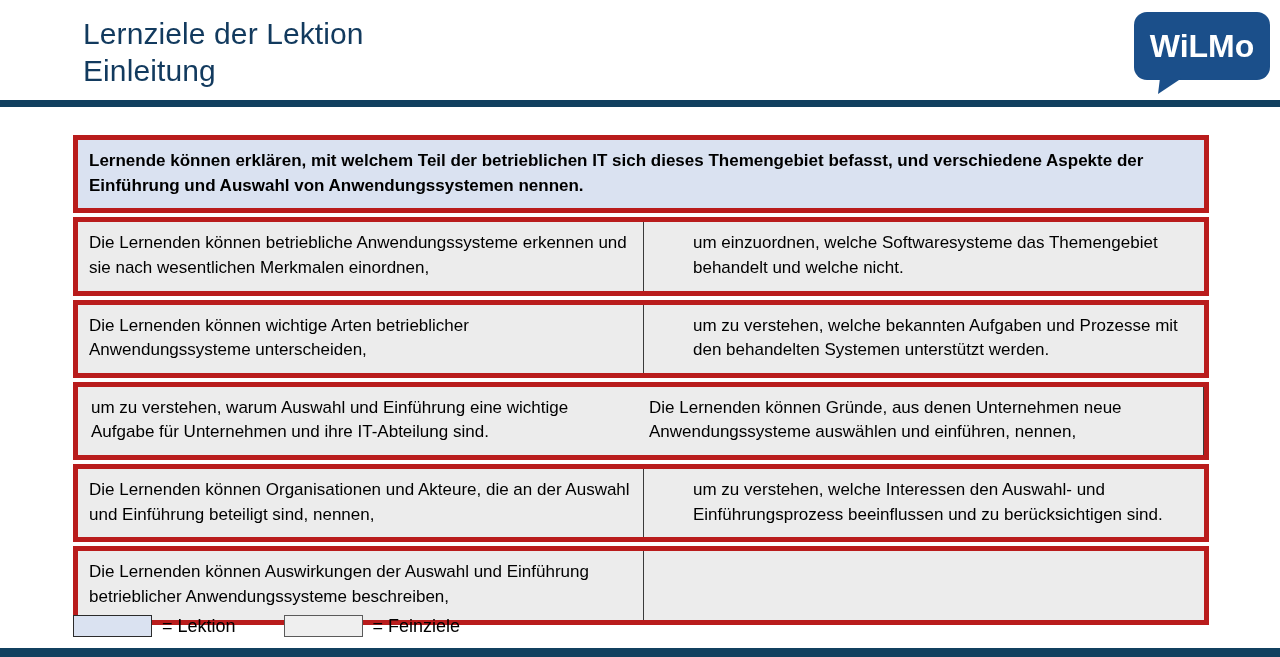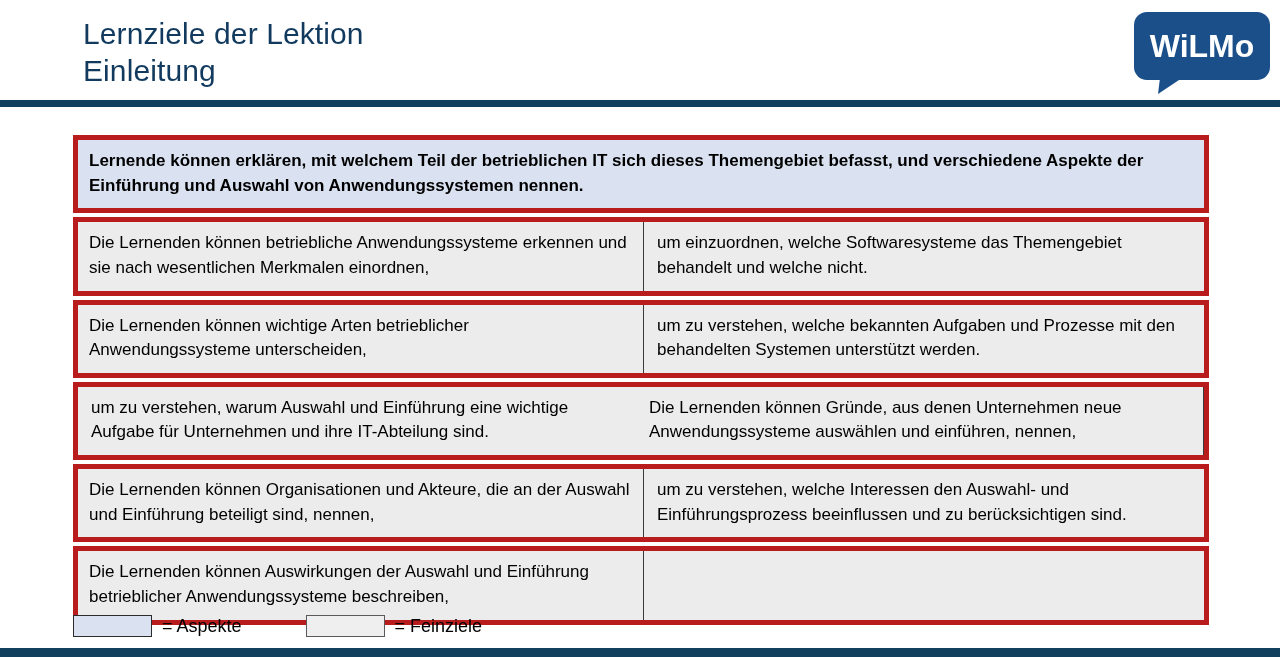--- a/index.html
+++ b/index.html
@@ -73,20 +73,21 @@
     top: 135px;
     width: 1136px;
   }
   .goal-row {
     display: flex;
     border: 5px solid #b91c1c;
     box-sizing: border-box;
   }
   .goal-row + .goal-row {
     margin-top: 4px;
+    gap: 36px;
   }
   .row-coarse {
     background: #dae2f1;
   }
   .row-fine {
     background: #ececec;
   }
   .cell {
     box-sizing: border-box;
     padding: 9px 10px 10px 11px;
@@ -118,21 +119,21 @@
     display: flex;
     align-items: center;
     font-size: 18px;
     color: #000000;
   }
   .legend-item {
     display: flex;
     align-items: center;
   }
   .legend-item.second {
-    margin-left: 64px;
+    margin-left: 48px;
   }
   .swatch {
     width: 79px;
     height: 22px;
     border: 1px solid #2b2b2b;
     box-sizing: border-box;
   }
   .swatch-coarse { background: #dae2f1; }
   .swatch-fine   { background: #efefef; border-color: #5a5a5a; }
   .legend-label {
@@ -193,21 +194,21 @@
   <div class="goal-row row-fine">
     <div class="cell cell-left">Die Lernenden können Auswirkungen der Auswahl und Einführung betrieblicher Anwendungssysteme beschreiben,</div>
   </div>
 
 </div>
 
 <div class="legend">
 
   <div class="legend-item">
     <span class="swatch swatch-coarse"></span>
-    <span class="legend-label">= Aspekte</span>
+    <span class="legend-label">= Lektion</span>
   </div>
 
   <div class="legend-item second">
     <span class="swatch swatch-fine"></span>
     <span class="legend-label">= Feinziele</span>
   </div>
 
 </div>
 
 <div class="rule-bottom"></div>

